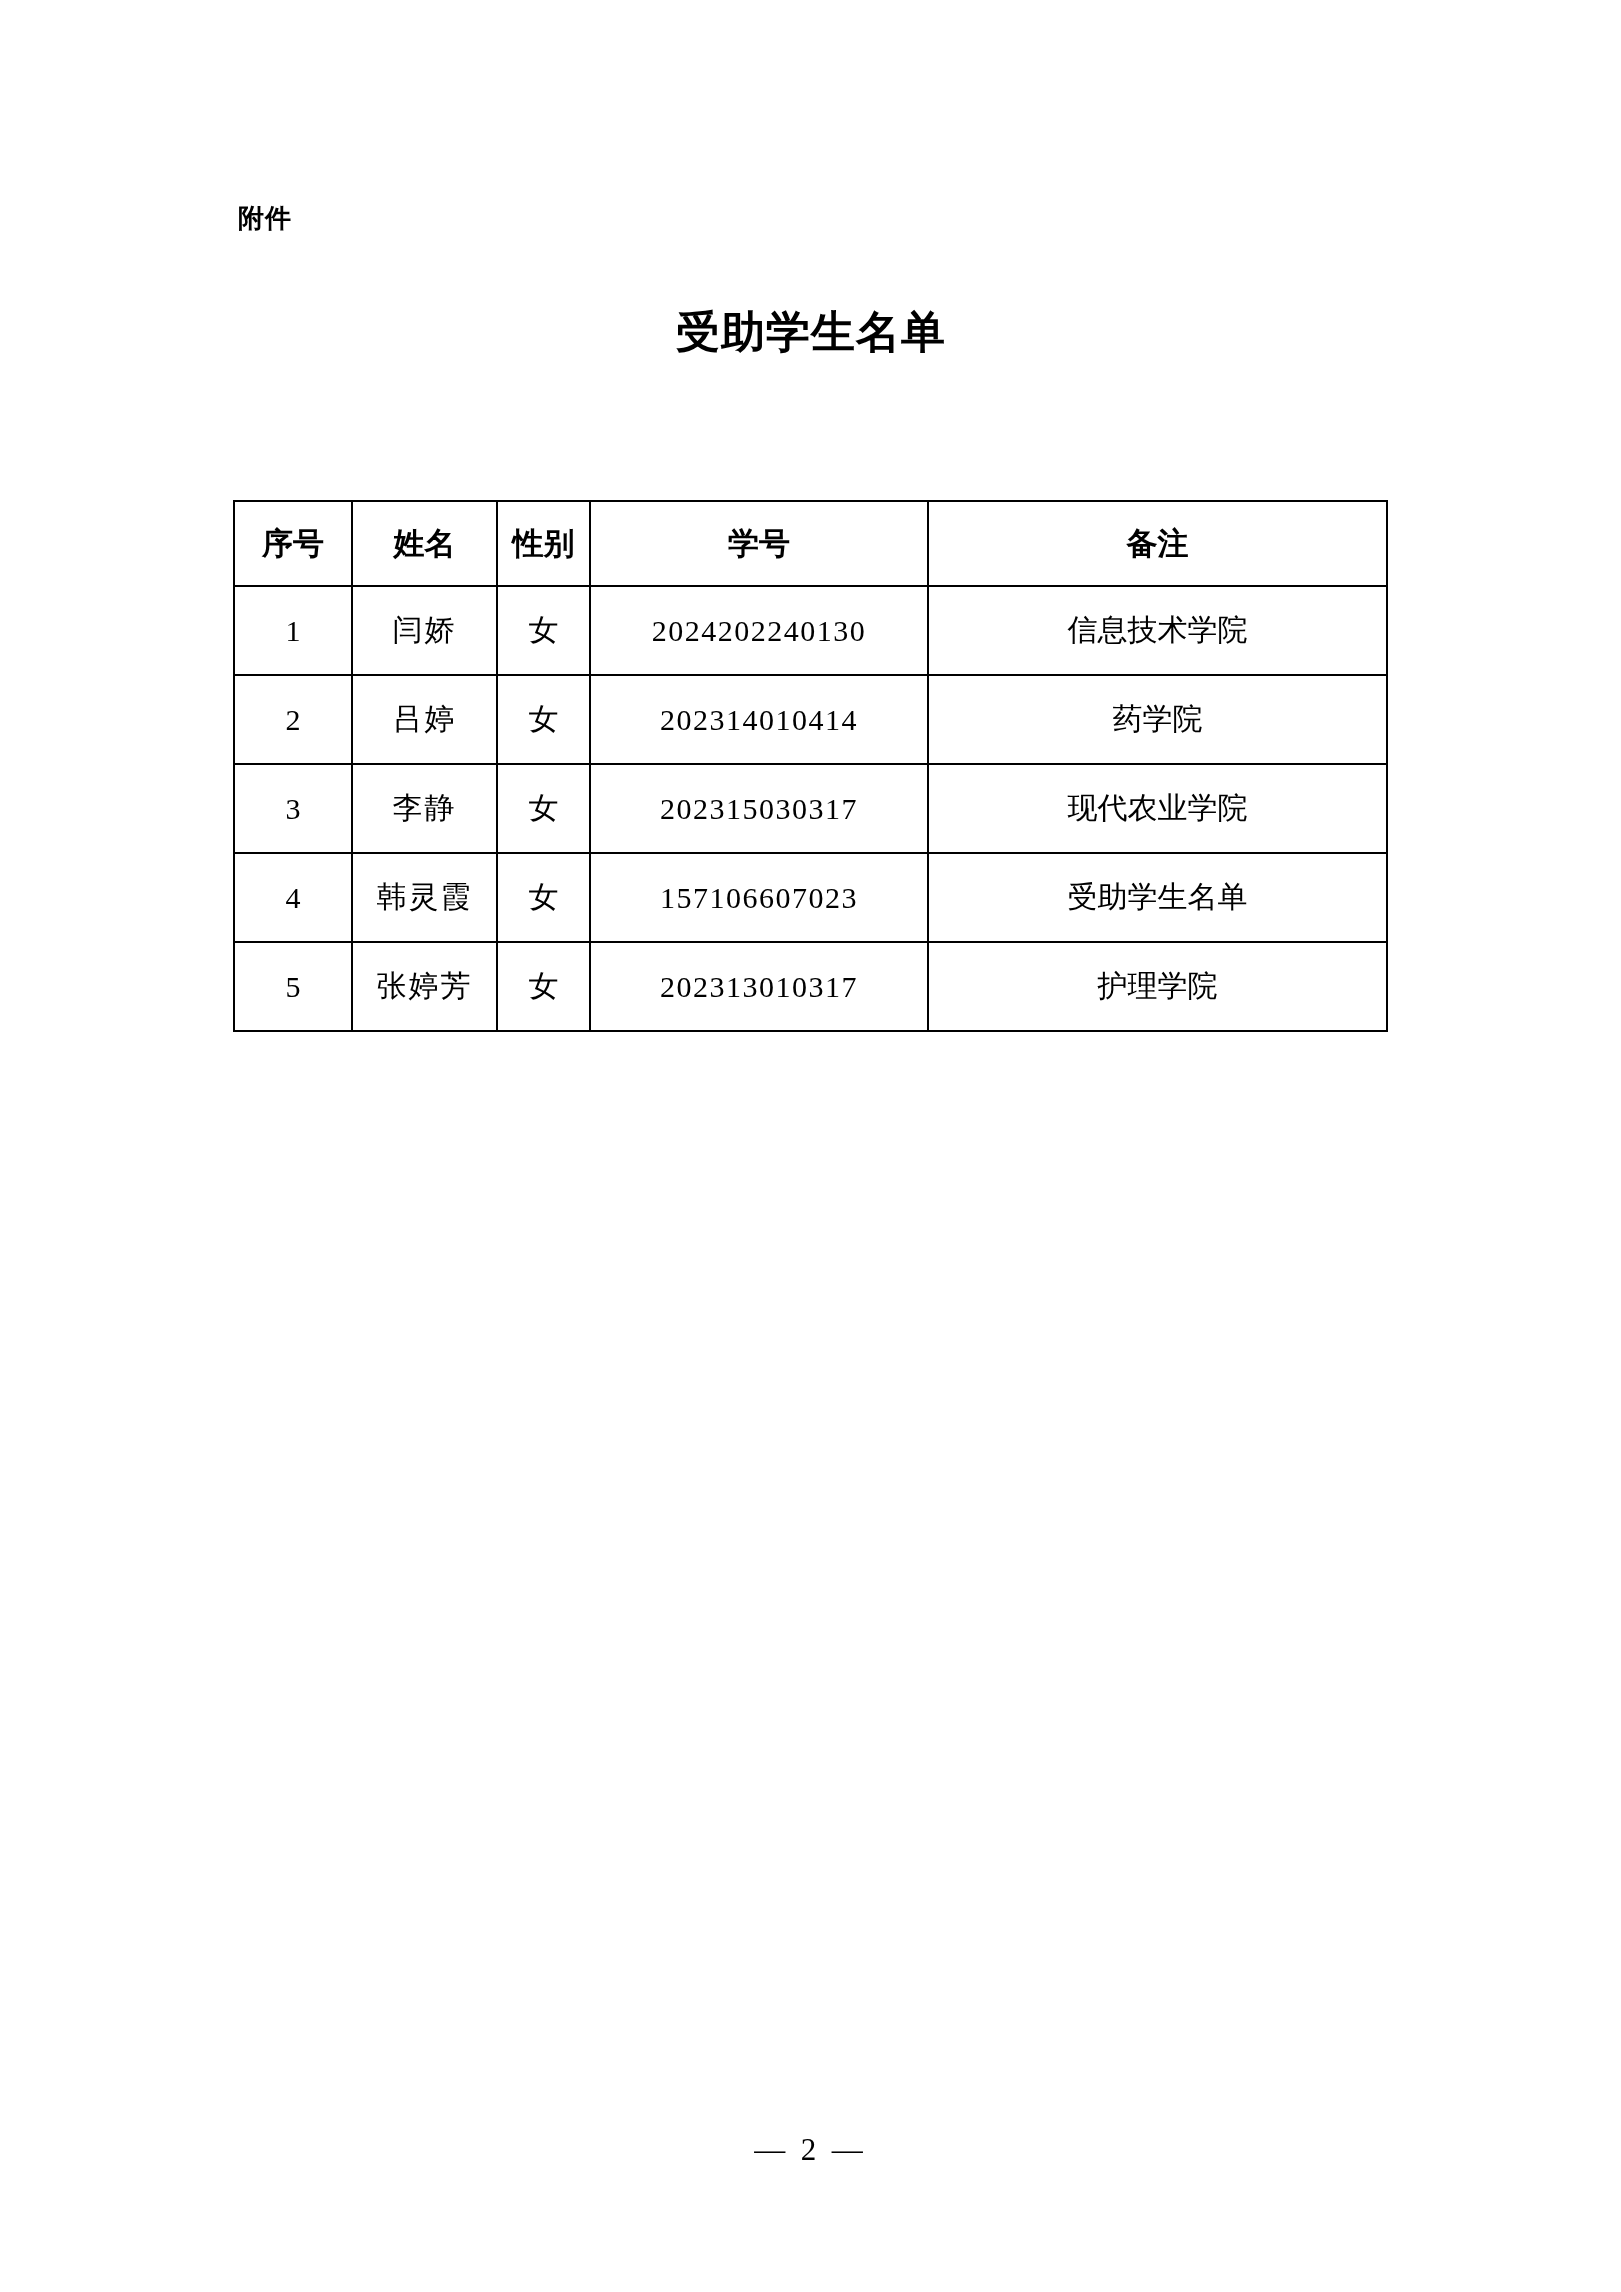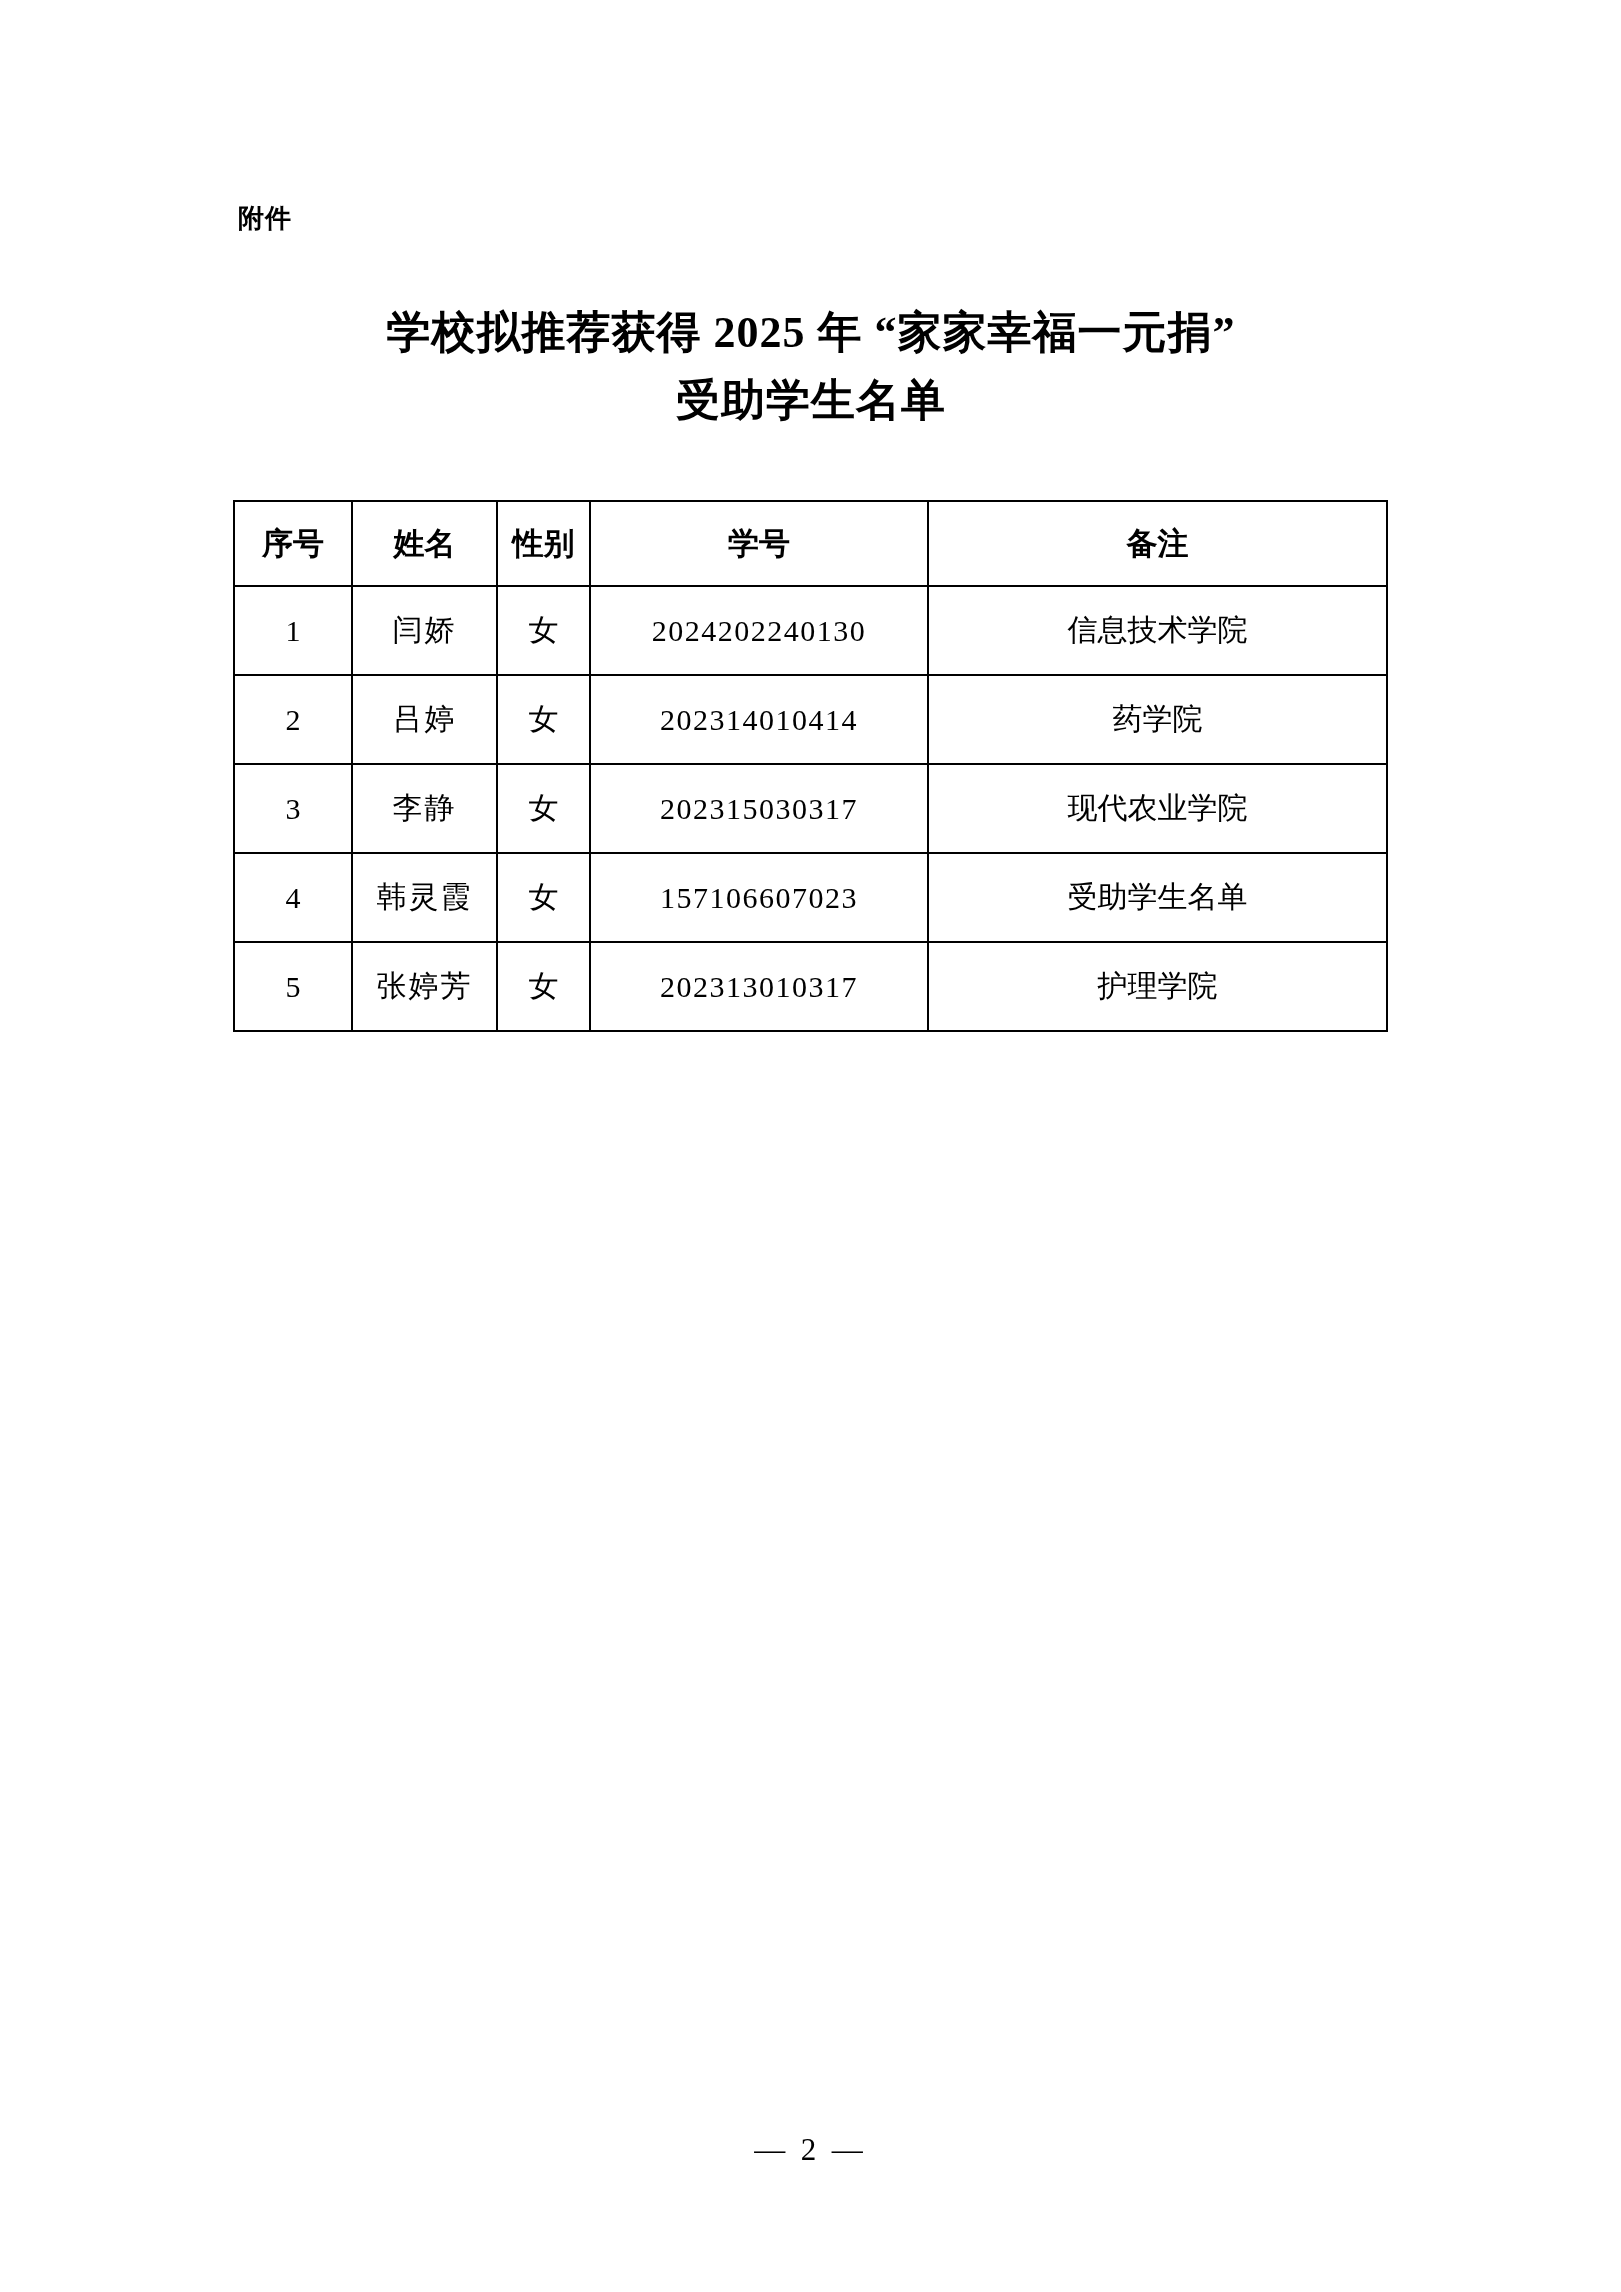--- a/index.html
+++ b/index.html
@@ -95,21 +95,20 @@
   }
 </style>
 </head>
 <body>
 
 <div class="page">
 
   <div class="attachment-label">附件</div>
 
   <div class="doc-title">
-    <span class="line1">学校拟推荐获得 2025 年 “家家幸福一元捐”</span>
     <span class="line2">受助学生名单</span>
   </div>
 
   <table class="student-table">
     <colgroup>
       <col class="c-idx">
       <col class="c-name">
       <col class="c-sex">
       <col class="c-sid">
       <col class="c-note">

